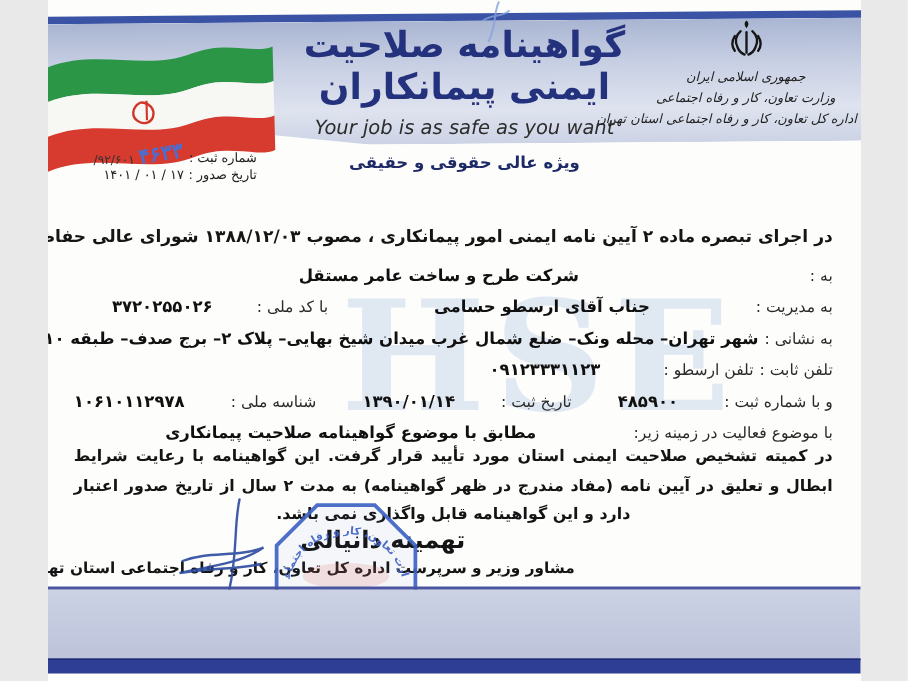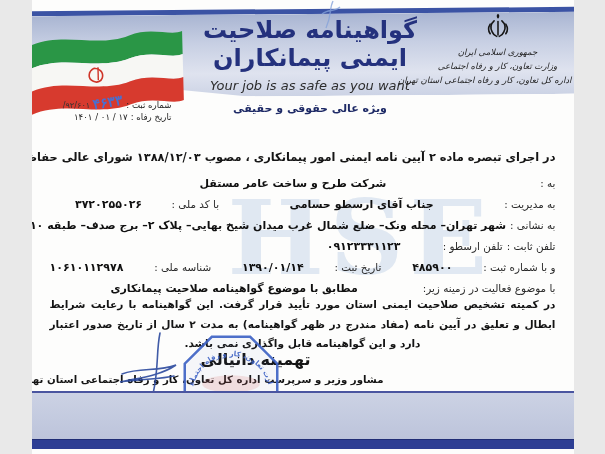--- a/index.html
+++ b/index.html
@@ -110,21 +110,21 @@
       <path d="M72,45 v13" stroke="#cf3529" stroke-width="1.4"></path>
     </g>
   </svg>
 
   <div class="regline">
     <span class="lbl">شماره ثبت :</span>
     <span class="hand">۴۶۳۳</span>
     <span class="printed">۹۲/۶۰۱/</span>
   </div>
   <div class="dateline">
-    <span class="lbl">تاریخ رفاه :</span>
+    <span class="lbl">تاریخ صدور :</span>
     <span class="dateval">۱۷ / ۰۱ / ۱۴۰۱</span>
   </div>
 
   <div class="watermark">HSE</div>
 
   <div class="bodyblock">
     <div class="intro">در اجرای تبصره ماده ۲ آیین نامه ایمنی امور پیمانکاری ، مصوب ۱۳۸۸/۱۲/۰۳ شورای عالی حفاظت فنی، صلاحیت ایمنی</div>
 
     <div class="row r-to">
       <span class="lbl">به :</span>

